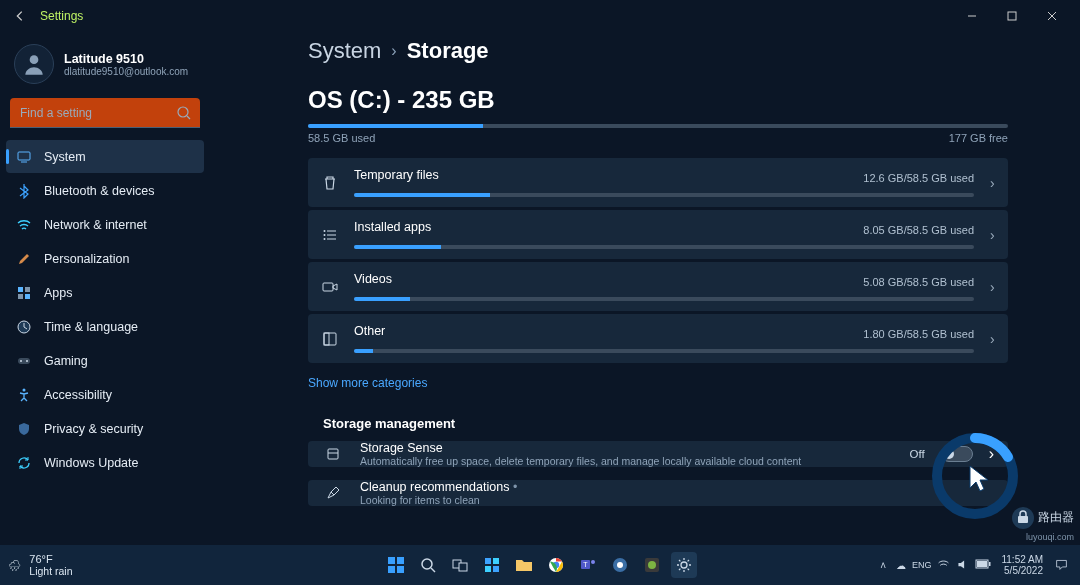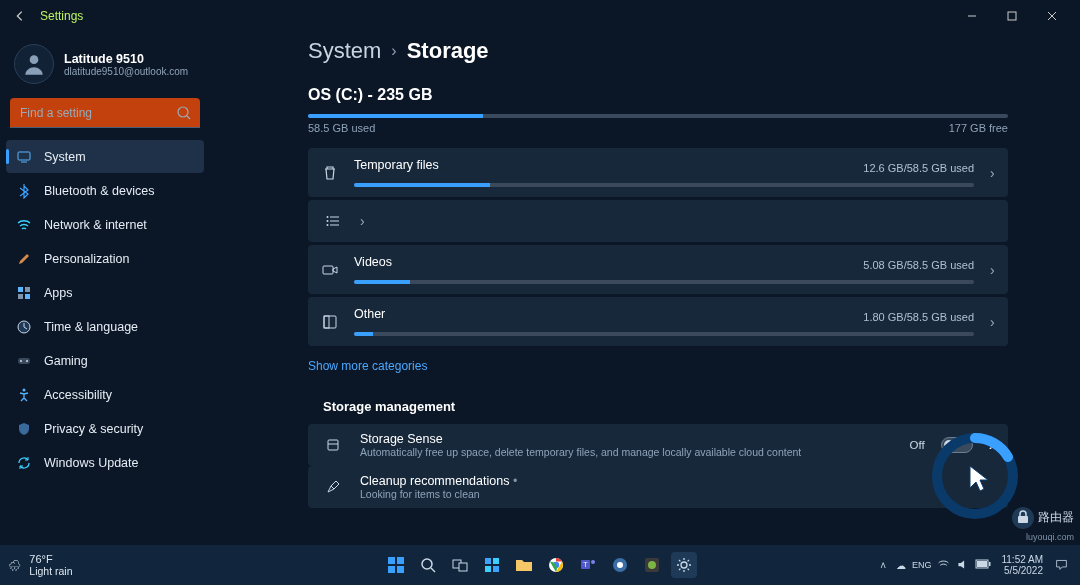--- a/index.html
+++ b/index.html
@@ -24,36 +24,36 @@
   .navlist { display: flex; flex-direction: column; gap: 1px; }
   .navitem { display: flex; align-items: center; height: 33px; padding: 0 10px; border-radius: 4px; font-size: 12.5px; color: #e6edf5; gap: 12px; position: relative; }
   .navitem.active { background: #1e3148; }
   .navitem.active::before { content: ""; position: absolute; left: 0; top: 9px; bottom: 9px; width: 3px; background: #39a0ff; border-radius: 2px; }
   .nicon { width: 16px; height: 16px; display: inline-flex; align-items: center; justify-content: center; }
   .content { flex: 1; padding: 6px 30px 0 98px; overflow-y: auto; }
   .breadcrumb { font-size: 22px; display: flex; align-items: center; gap: 10px; margin-bottom: 22px; }
   .breadcrumb .parent { color: #c8d4e2; font-weight: 400; }
   .breadcrumb .sep { color: #8aa0b8; font-size: 16px;}
   .breadcrumb .current { font-weight: 600; color: #fff; }
-  .drive-title { font-size: 16px; font-weight: 600; margin-bottom: 10px; }
+  .drive-title { font-size: 24px; font-weight: 600; margin-bottom: 10px; }
   .drive-bar-wrap { margin-bottom: 4px; }
   .bar-outer { height: 4px; background: #3a4a5c; border-radius: 2px; width: 700px; overflow: hidden; }
   .bar-inner { height: 100%; background: #39a0ff; }
   .drive-meta { display: flex; justify-content: space-between; width: 700px; font-size: 11px; color: #8fa3b8; margin-top: 4px; margin-bottom: 14px; }
   .card { background: #17283b; border-radius: 4px; width: 700px; padding: 10px 14px; margin-bottom: 3px; display: flex; align-items: center; gap: 16px; }
   .card .cicon { width: 22px; height: 22px; display:flex; align-items:center; justify-content:center; color:#cbd8e6; }
   .card .cbody { flex: 1; }
   .card .ctitle { font-size: 12.5px; margin-bottom: 5px; }
   .card .cbar-outer { height: 4px; background: #3a4a5c; border-radius: 2px; width: 620px; overflow: hidden; }
   .card .cbar-inner { height: 100%; background: #39a0ff; }
   .card .usage { font-size: 11px; color: #b0c0d0; text-align: right; white-space: nowrap; }
   .card .chev { color: #9ab; font-size: 14px; }
   .showmore { font-size: 12px; color: #4aa8ff; margin: 10px 0 20px 0; display: inline-block; }
   .section-h { font-size: 13px; font-weight: 600; margin: 6px 0 10px 15px; }
-  .mg-card { background: #17283b; border-radius: 4px; width: 700px; padding: 8px 14px; margin-bottom: 0; display: flex; align-items: center; gap: 16px; }
+  .mg-card { background: #17283b; border-radius: 4px; width: 700px; padding: 0 14px; margin-bottom: 13px; display: flex; align-items: center; gap: 16px; }
   .mg-card .cicon { width: 22px; height: 22px; display:flex; align-items:center; justify-content:center; color:#cbd8e6; }
   .mg-card .mtitle { font-size: 12.5px; }
   .mg-card .msub { font-size: 10.5px; color: #8fa3b8; }
   .mg-right { margin-left: auto; display: flex; align-items: center; gap: 16px; }
   .toggle { width: 32px; height: 16px; border-radius: 8px; background: #3a4a5c; border:1px solid #6a7e92; position: relative; }
   .toggle::after { content:""; position:absolute; left:2px; top:2px; width:10px; height:10px; background:#cbd8e6; border-radius:50%; }
   .offlbl { font-size: 11.5px; color: #cbd8e6; }
   .taskbar { position: absolute; bottom: 0; left: 0; right: 0; height: 40px; background: #11253c; display: flex; align-items: center; padding: 0 8px; }
   .weather { display: flex; align-items: center; gap: 8px; font-size: 10.5px; color: #dce7f2; }
   .weather .temp { font-size: 11px; }
@@ -254,20 +254,29 @@
           <span class="cicon">
             <svg class="icn" viewBox="0 0 16 16">
               <line x1="5" y1="4" x2="14" y2="4" stroke="#cbd8e6"></line>
               <line x1="5" y1="8" x2="14" y2="8" stroke="#cbd8e6"></line>
               <line x1="5" y1="12" x2="14" y2="12" stroke="#cbd8e6"></line>
               <circle cx="2.5" cy="4" r="1" fill="#cbd8e6"></circle>
               <circle cx="2.5" cy="8" r="1" fill="#cbd8e6"></circle>
               <circle cx="2.5" cy="12" r="1" fill="#cbd8e6"></circle>
             </svg>
           </span>
+          <div class="cbody">
+            <div class="card-top">
+              <span class="ctitle">Installed apps</span>
+              <span class="usage">8.05 GB/58.5 GB used</span>
+            </div>
+            <div class="cbar-outer">
+              <div class="cbar-inner" style="width:14%"></div>
+            </div>
+          </div>
           <span class="chev">›</span>
         </div>
         <div class="card">
           <span class="cicon">
             <svg class="icn" viewBox="0 0 16 16">
               <rect x="1" y="4" width="10" height="8" rx="1" stroke="#cbd8e6" fill="none"></rect>
               <path d="M11 7l4-2v6l-4-2z" stroke="#cbd8e6" fill="none"></path>
             </svg>
           </span>
           <div class="cbody">

